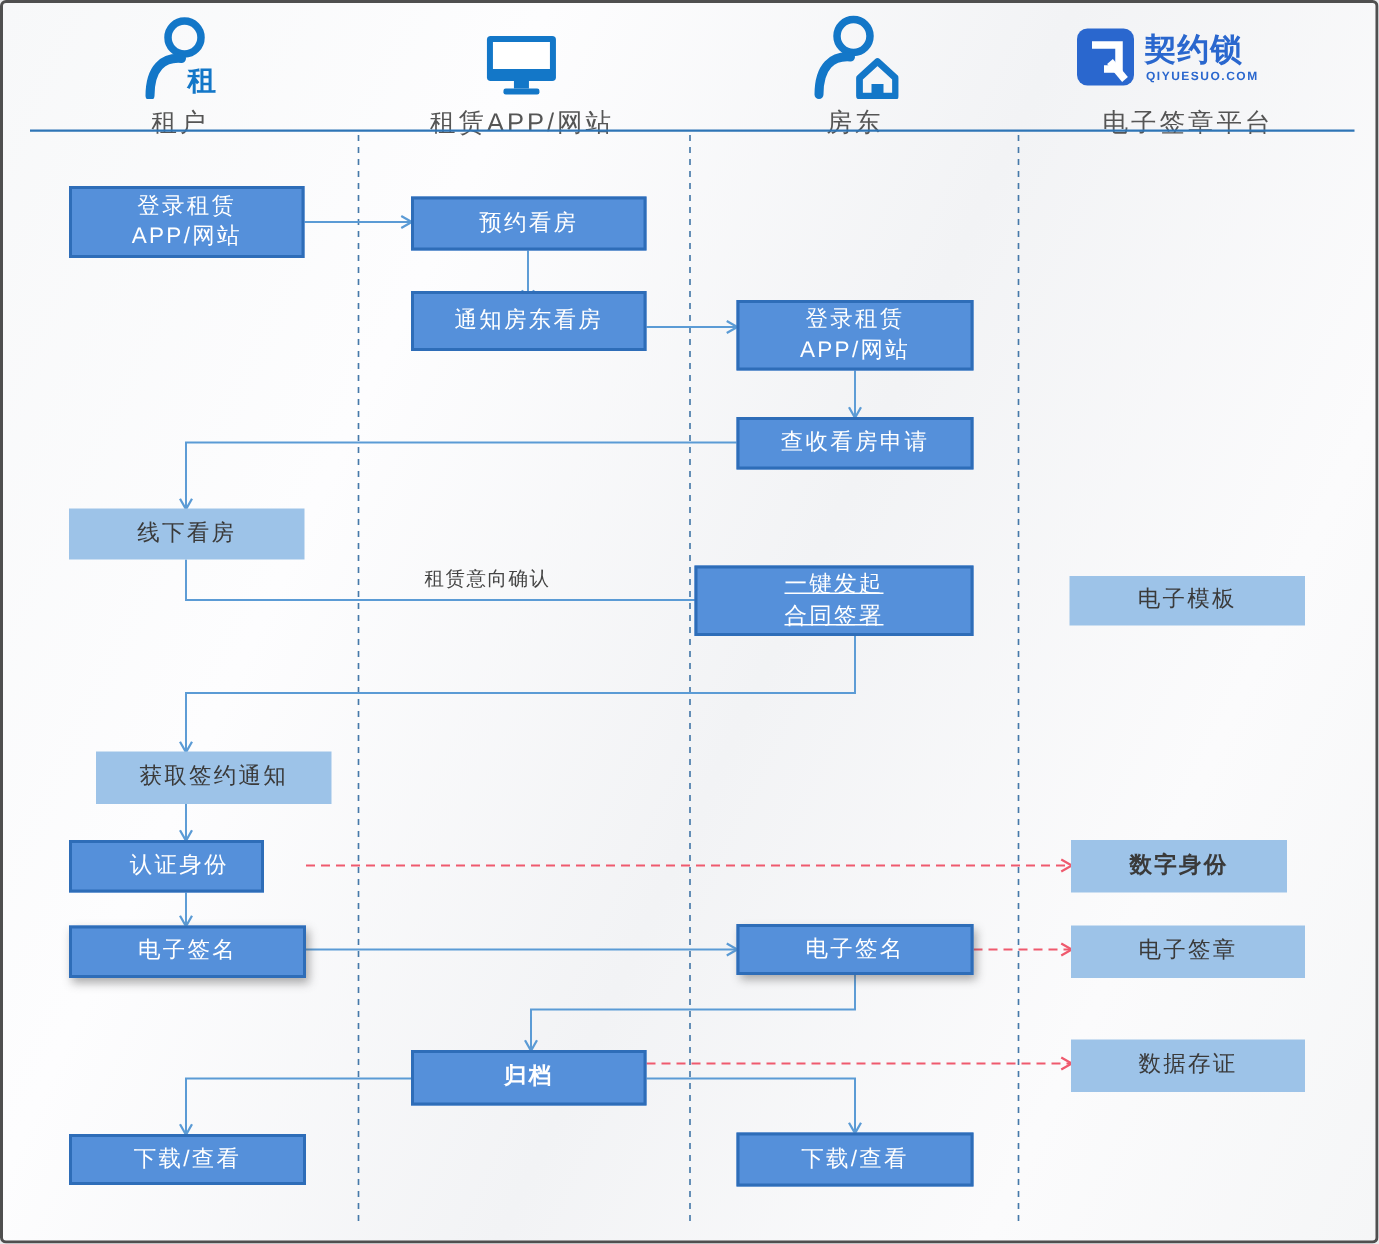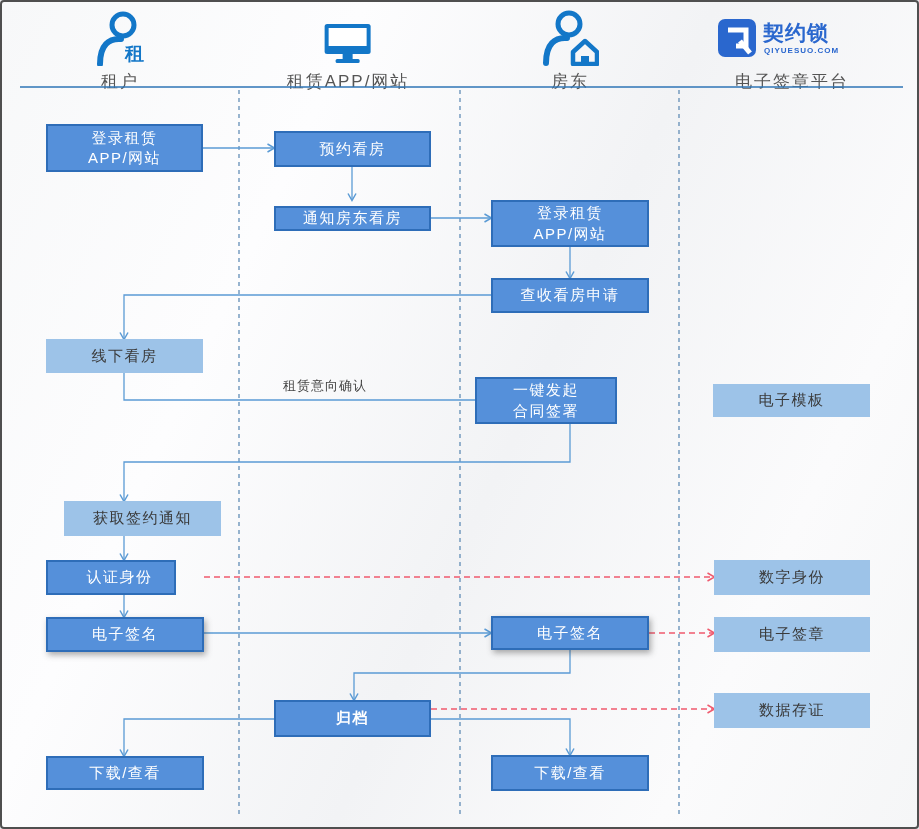--- a/index.html
+++ b/index.html
@@ -107,32 +107,32 @@
       <polyline points="568,648 568,671 352,671 352,698" fill="none" stroke="#5B9BD5" stroke-width="1.3" stroke-dasharray="none" marker-end="url(#arrow-blue)"></polyline>
       <polyline points="272,717 122,717 122,754" fill="none" stroke="#5B9BD5" stroke-width="1.3" stroke-dasharray="none" marker-end="url(#arrow-blue)"></polyline>
       <polyline points="429,707 712,707" fill="none" stroke="#EF5A6E" stroke-width="1.3" stroke-dasharray="6 4" marker-end="url(#arrow-red)"></polyline>
       <polyline points="429,717 568,717 568,753" fill="none" stroke="#5B9BD5" stroke-width="1.3" stroke-dasharray="none" marker-end="url(#arrow-blue)"></polyline>
     </svg>
 
   <div id="node-layer">
       <div class="node solid" style="left: 44px; top: 122px; width: 157px; height: 48px;">登录租赁
 APP/网站</div>
       <div class="node solid" style="left: 272px; top: 129px; width: 157px; height: 36px;">预约看房</div>
-      <div class="node solid" style="left: 272px; top: 204px; width: 157px; height: 25px;">通知房东看房</div>
+      <div class="node solid" style="left: 272px; top: 192px; width: 157px; height: 40px;">通知房东看房</div>
       <div class="node solid" style="left: 489px; top: 198px; width: 158px; height: 47px;">登录租赁
 APP/网站</div>
       <div class="node solid" style="left: 489px; top: 276px; width: 158px; height: 35px;">查收看房申请</div>
       <div class="node light" style="left: 44px; top: 337px; width: 157px; height: 34px;">线下看房</div>
-      <div class="node solid" style="left: 473px; top: 375px; width: 142px; height: 47px;">一键发起
+      <div class="node solid" style="left: 461px; top: 375px; width: 186px; height: 47px; text-decoration: underline;">一键发起
 合同签署</div>
       <div class="node light" style="left: 711px; top: 382px; width: 157px; height: 33px;">电子模板</div>
       <div class="node light" style="left: 44px; top: 499px; width: 157px; height: 35px; margin-left: 18px;">获取签约通知</div>
       <div class="node solid" style="left: 44px; top: 558px; width: 130px; height: 35px; padding-left: 17px;">认证身份</div>
       <div class="node solid shadow" style="left: 44px; top: 615px; width: 158px; height: 35px;">电子签名</div>
-      <div class="node light" style="left: 712px; top: 558px; width: 156px; height: 35px;">数字身份</div>
+      <div class="node light" style="left: 712px; top: 558px; width: 144px; height: 35px; font-weight: bold;">数字身份</div>
       <div class="node solid shadow" style="left: 489px; top: 614px; width: 158px; height: 34px;">电子签名</div>
       <div class="node light" style="left: 712px; top: 615px; width: 156px; height: 35px;">电子签章</div>
       <div class="node solid" style="left: 272px; top: 698px; width: 157px; height: 37px; font-weight: bold;">归档</div>
       <div class="node light" style="left: 712px; top: 691px; width: 156px; height: 35px;">数据存证</div>
       <div class="node solid" style="left: 44px; top: 754px; width: 158px; height: 34px;">下载/查看</div>
       <div class="node solid" style="left: 489px; top: 753px; width: 158px; height: 36px;">下载/查看</div>
       <div class="edge-label" style="left: 323px; top: 384px;">租赁意向确认</div>
     </div>
 
 </div>

